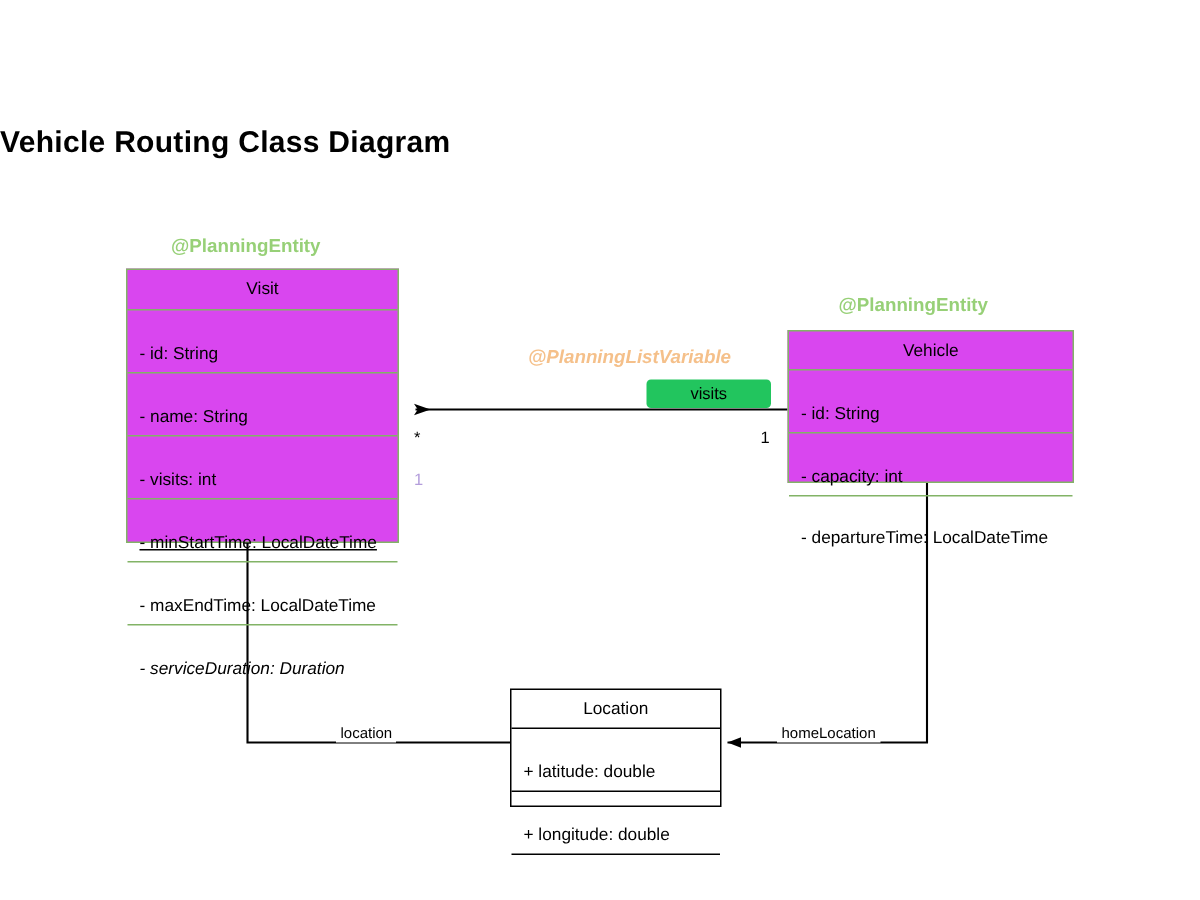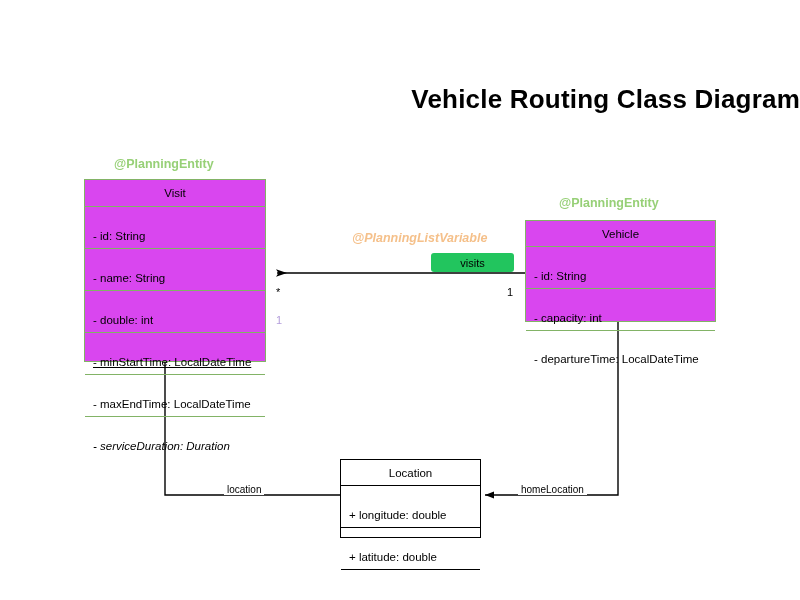--- a/index.html
+++ b/index.html
@@ -22,22 +22,22 @@
     width: 800px;
     height: 600px;
     pointer-events: none;
   }
 
   .diagram-title {
     position: absolute;
     left: 0;
     top: 84px;
     width: 800px;
-    text-align: right;
-    font-size: 26px;
+    text-align: left;
+    font-size: 20px;
     font-weight: bold;
     color: #000000;
     letter-spacing: 0.2px;
   }
 
   .uml-class {
     position: absolute;
     box-sizing: border-box;
     border: 1px solid #82b366;
     background: #d946ef;
@@ -137,39 +137,39 @@
 
     <path d="M618,322 L618,495 L485,495" stroke="#000000" stroke-width="1.4" fill="none" marker-end="url(#arrow-solid)"></path>
   </svg>
 
   <div class="stereotype entity" style="left:114px; top:157px;">@PlanningEntity</div>
 
   <div class="uml-class" style="left:84px; top:179px; width:182px; height:183px;">
     <div class="class-name" style="height:27px;">Visit</div>
     <div class="class-attr" style="height:26px;">- id: String</div>
     <div class="class-attr" style="height:26px;">- name: String</div>
-    <div class="class-attr" style="height:26px;">- double: int</div>
+    <div class="class-attr" style="height:26px;">- visits: int</div>
     <div class="class-attr" style="height:26px;text-decoration:underline;">- minStartTime: LocalDateTime</div>
     <div class="class-attr" style="height:26px;">- maxEndTime: LocalDateTime</div>
     <div class="class-attr" style="height:25px;font-style:italic;">- serviceDuration: Duration</div>
   </div>
 
   <div class="stereotype entity" style="left:559px; top:196px;">@PlanningEntity</div>
 
   <div class="uml-class" style="left:525px; top:220px; width:191px; height:102px;">
     <div class="class-name" style="height:26px;">Vehicle</div>
     <div class="class-attr" style="height:26px;">- id: String</div>
     <div class="class-attr" style="height:26px;">- capacity: int</div>
     <div class="class-attr" style="height:24px;">- departureTime: LocalDateTime</div>
   </div>
 
   <div class="uml-class plain" style="left:340px; top:459px; width:141px; height:79px;">
     <div class="class-name" style="height:26px;">Location</div>
+    <div class="class-attr" style="height:26px;">+ latitude: double</div>
     <div class="class-attr" style="height:26px;">+ longitude: double</div>
-    <div class="class-attr" style="height:26px;">+ latitude: double</div>
   </div>
 
   <div class="stereotype listvar" style="left:352px; top:231px;font-style:italic;">@PlanningListVariable</div>
 
   <div class="assoc-badge" style="left:431px; top:253px; width:83px; height:19px;">visits</div>
 
   <div class="multiplicity" style="left:276px; top:286px;">*</div>
 
   <div class="multiplicity" style="left:507px; top:286px;">1</div>
 

